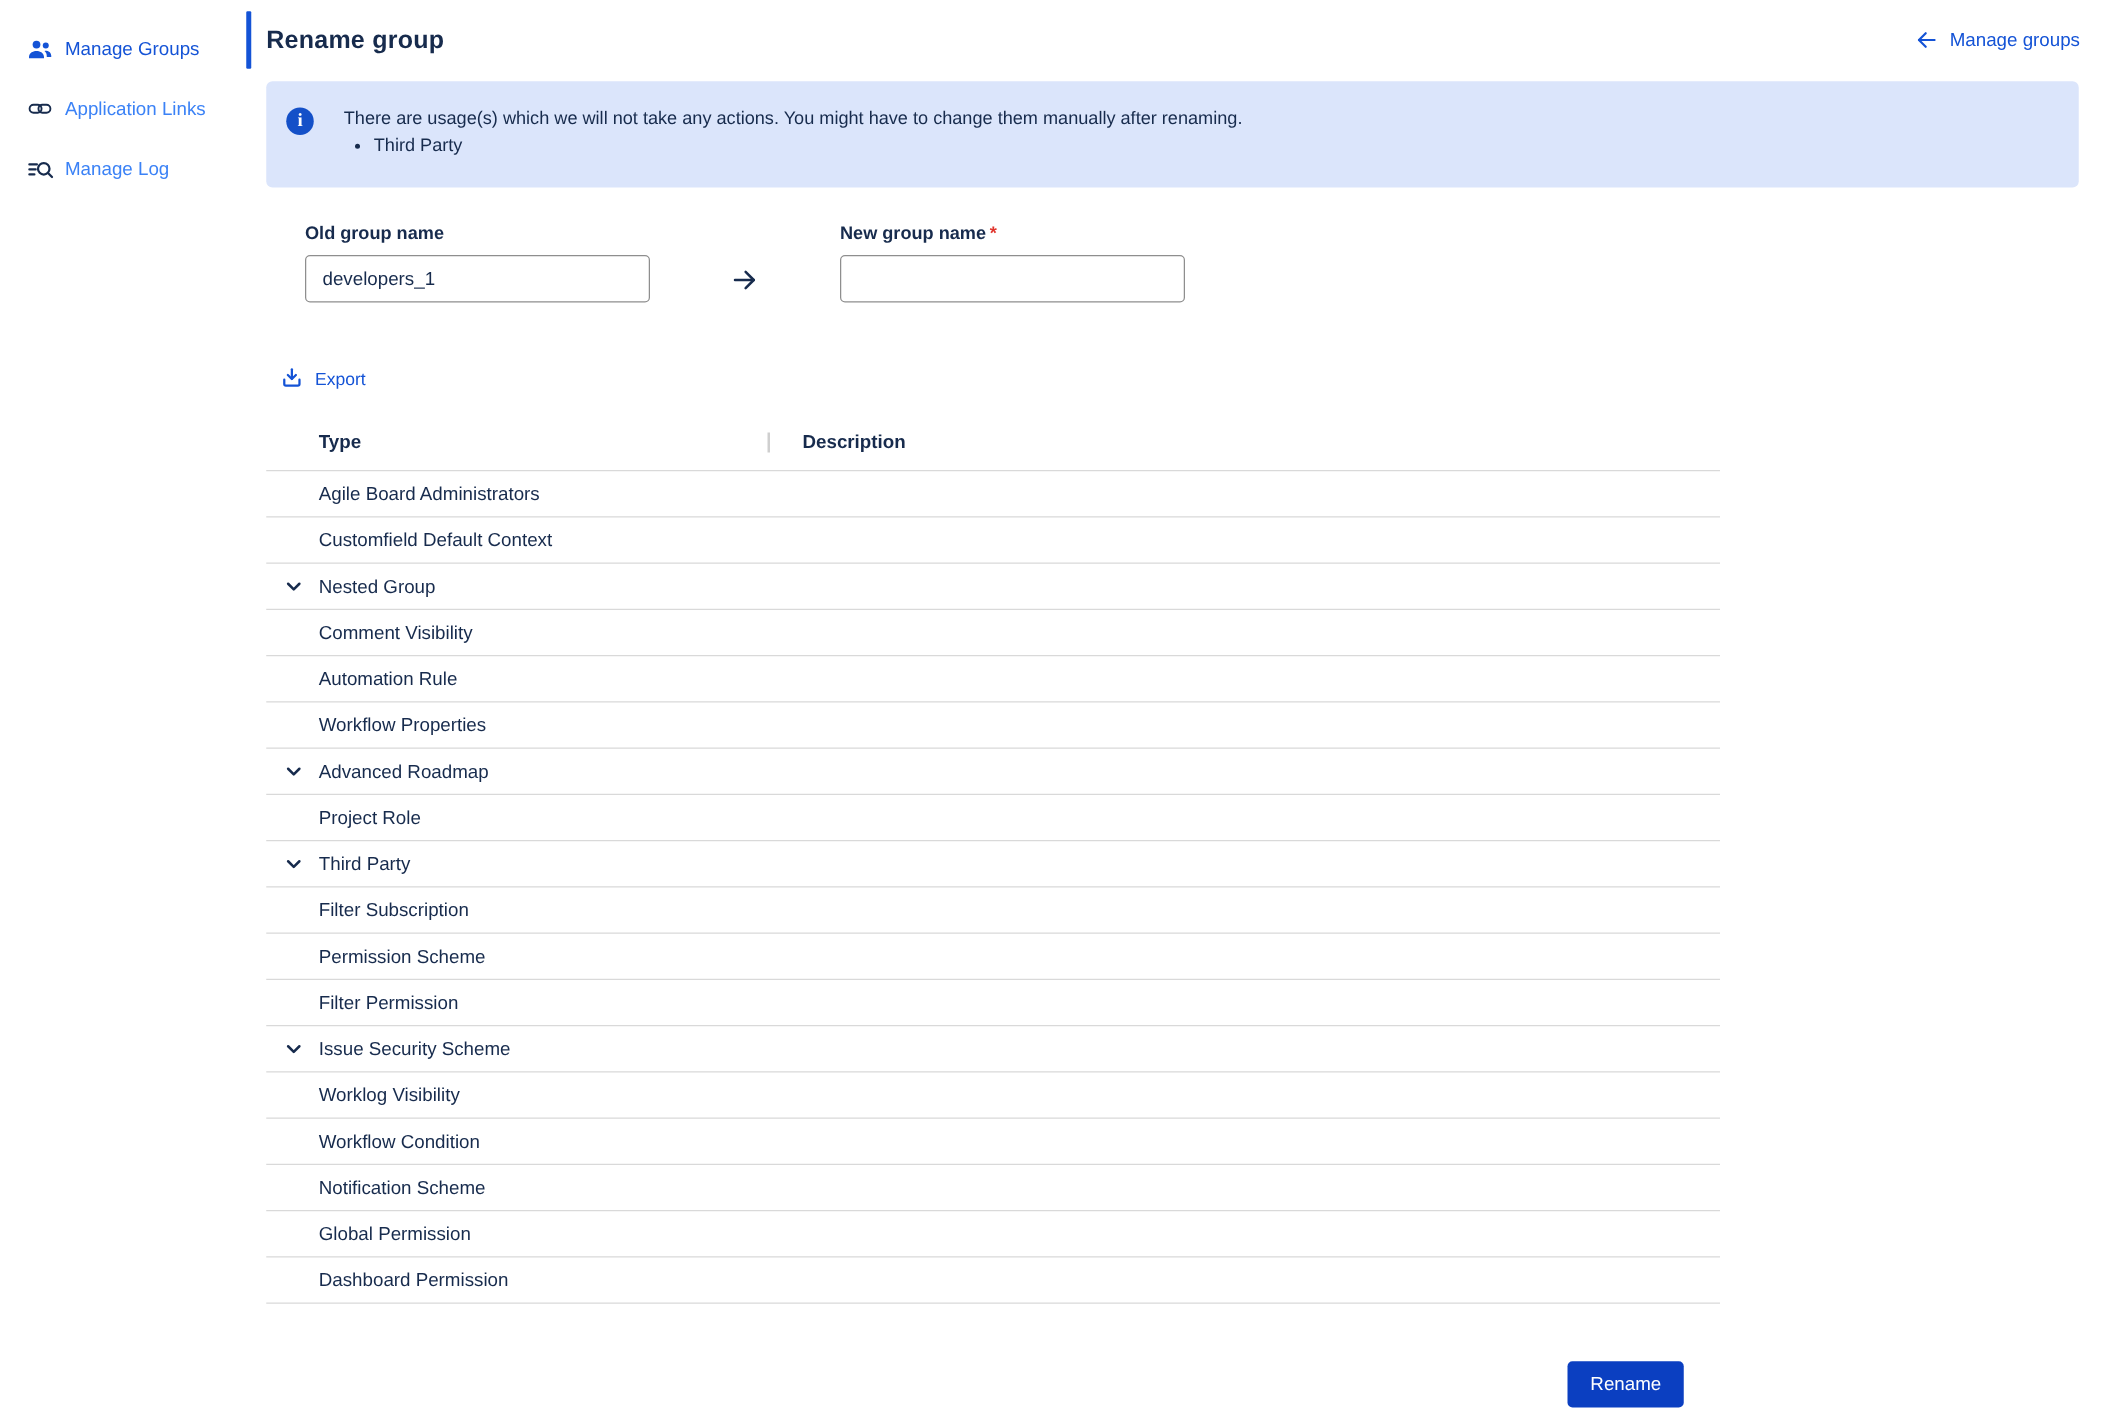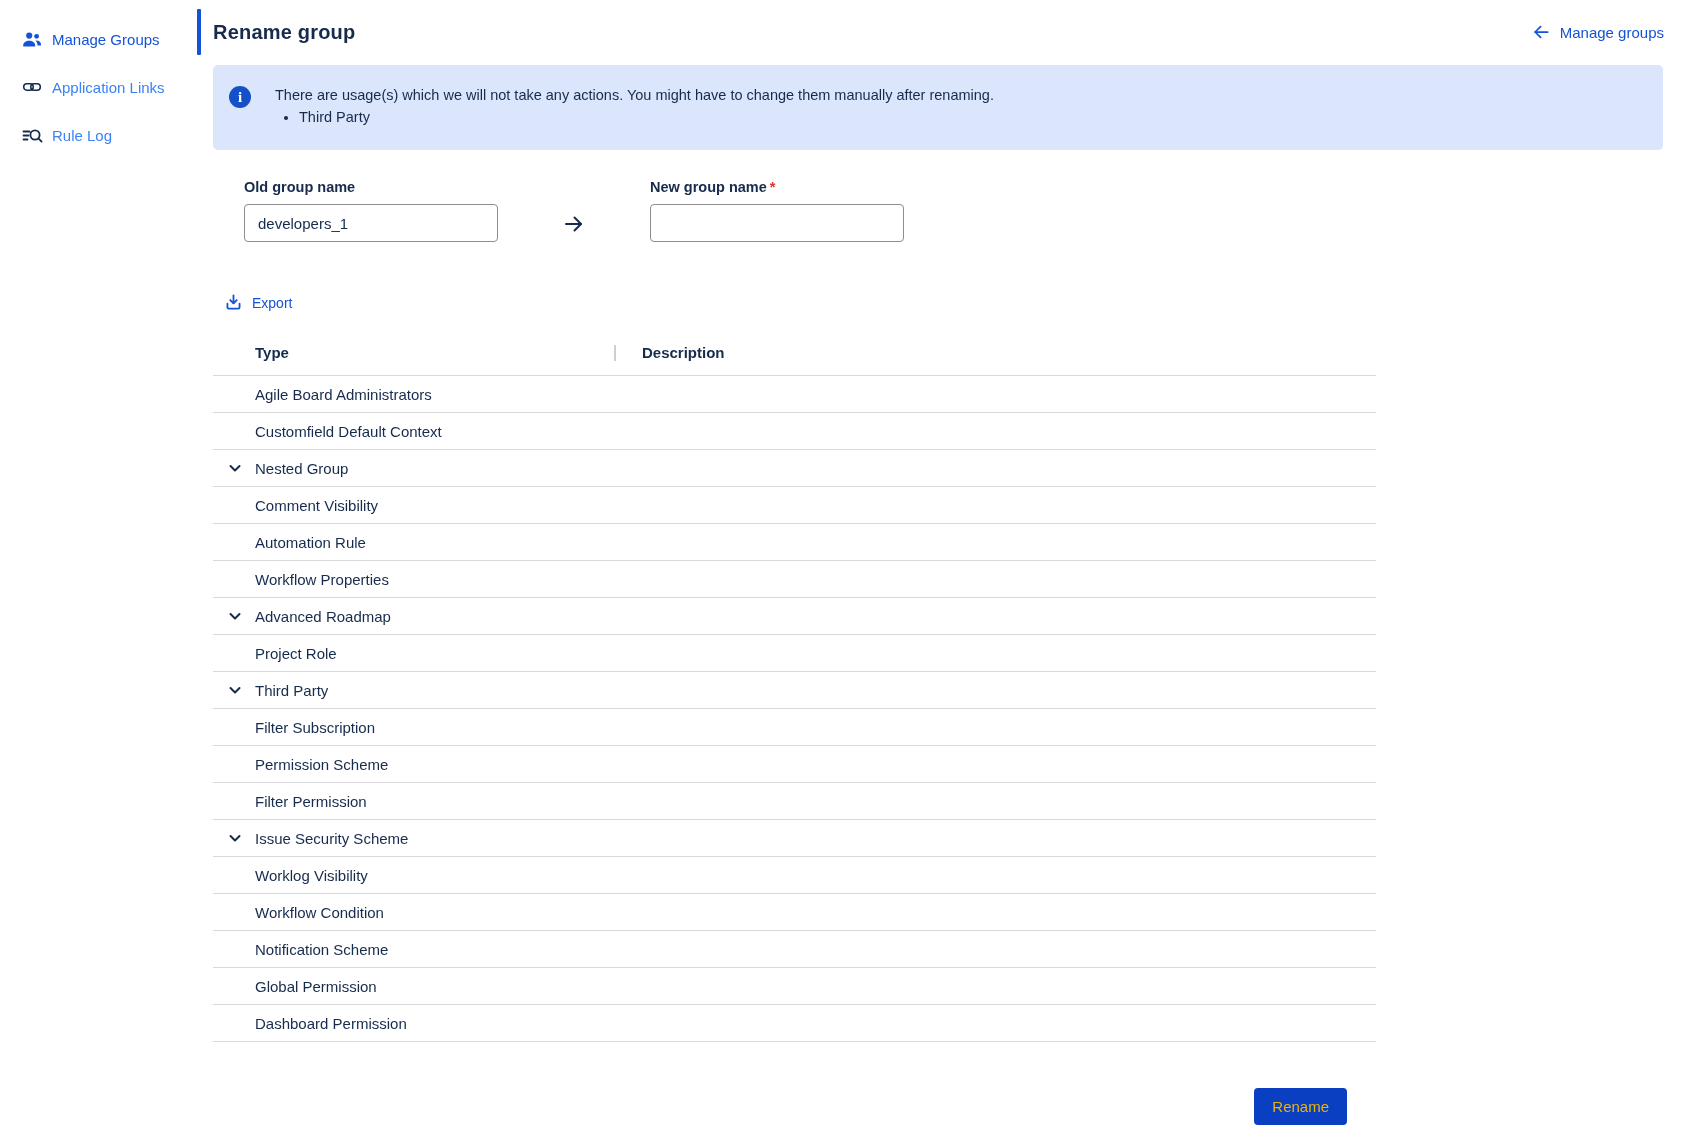--- a/index.html
+++ b/index.html
@@ -45,21 +45,21 @@
     flex: 0 0 auto; margin-top: 1px;
   }
   .banner-body { margin-left: 24px; font-size: 14.5px; line-height: 21px; }
   .banner-list { margin-top: 1px; padding-left: 24px; }
   .banner-list li { line-height: 21px; }
   
   .form-row { display: flex; align-items: center; margin: 28px 0 0 47px; }
   .field-label { font-size: 14.5px; font-weight: 700; margin-bottom: 9px; }
   .req { color: #e0342c; margin-left: 3px; }
   .text-input {
-    width: 254px; height: 38px; border: 1px solid #8e8e8e; border-radius: 4px;
+    width: 276px; height: 38px; border: 1px solid #8e8e8e; border-radius: 4px;
     padding: 0 13px; font-size: 15px; color: #172b4d; background: #fff; outline: none;
     font-family: "Liberation Sans", sans-serif;
   }
   .arrow-wrap { width: 152px; display: flex; justify-content: center; align-items: center; height: 38px; margin-top: 27px; }
   
   .export-row {
     margin: 50px 0 0 27px; display: inline-flex; align-items: center; gap: 9px;
     color: #1453d6; font-size: 14px; cursor: pointer;
   }
   
@@ -79,21 +79,21 @@
     display: grid; grid-template-columns: 401px 1fr; height: 37px;
     align-items: center; border-bottom: 1px solid #d9d9d9; font-size: 15px;
   }
   .cell-type { display: flex; align-items: center; padding-left: 14px; }
   .chev { width: 16px; height: 16px; margin-right: 12px; display: flex; align-items: center; justify-content: center; cursor: pointer; }
   .chev.hidden { visibility: hidden; }
   .cell-desc { padding-left: 12px; }
   
   .actions-row { width: 1179px; display: flex; justify-content: flex-end; padding-right: 29px; margin-top: 46px; }
   .btn-primary {
-    background: #0b3fc1; color: #eab308; border: none; border-radius: 4px;
+    background: #0b3fc1; color: #ffffff; border: none; border-radius: 4px;
     height: 37px; padding: 0 18px; font-size: 15px; font-family: "Liberation Sans", sans-serif;
     cursor: pointer;
     text-align: right;
   }
 </style>
 </head>
 <body>
 
 <nav class="sidebar">
   <div class="side-item active">
@@ -119,21 +119,21 @@
   <div class="side-item">
     <span class="s-icon">
       <svg width="21" height="19" viewBox="0 0 21 19" fill="none" stroke="#172b4d" stroke-width="1.8" stroke-linecap="round">
         <line x1="1.5" y1="5.5" x2="7.5" y2="5.5"></line>
         <line x1="1.5" y1="9.5" x2="6.5" y2="9.5"></line>
         <line x1="1.5" y1="13.5" x2="5.5" y2="13.5"></line>
         <circle cx="13" cy="9" r="4.6"></circle>
         <line x1="16.4" y1="12.4" x2="19.6" y2="15.6"></line>
       </svg>
     </span>
-    <span>Rule Log</span>
+    <span>Manage Log</span>
   </div>
 </nav>
 
 <main class="content">
 
   <div class="page-header">
     <span class="accent-bar"></span>
     <h1 class="page-title">Rename group</h1>
     <a class="back-link">
       <span style="display:flex;">

